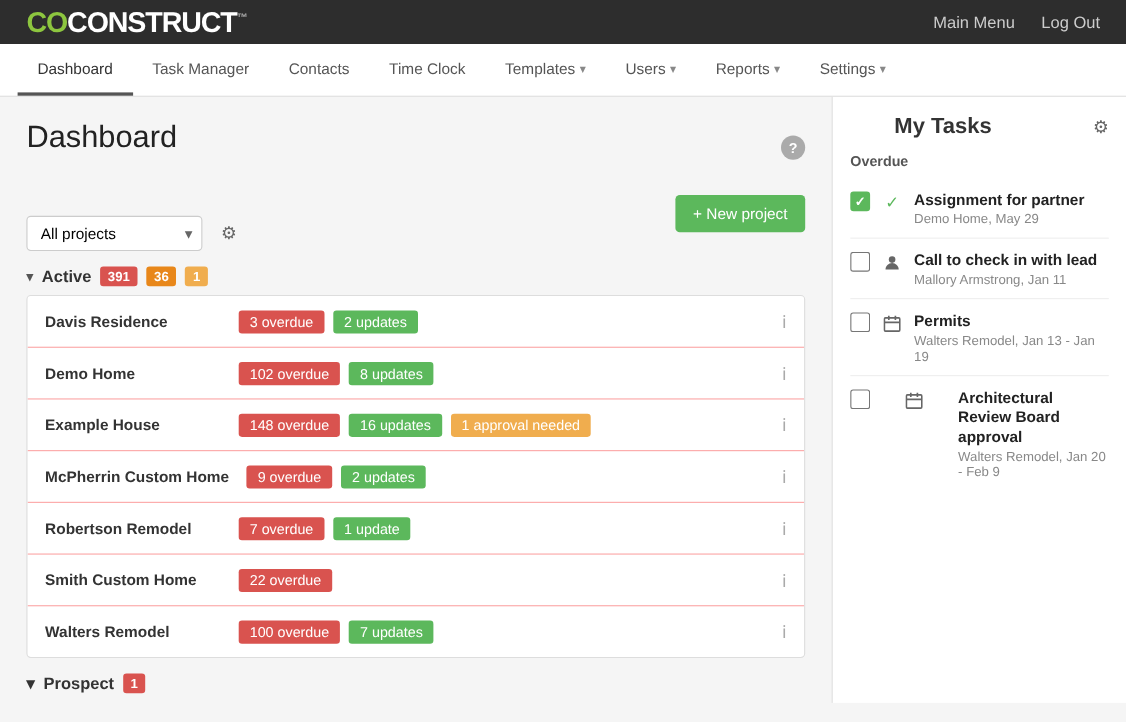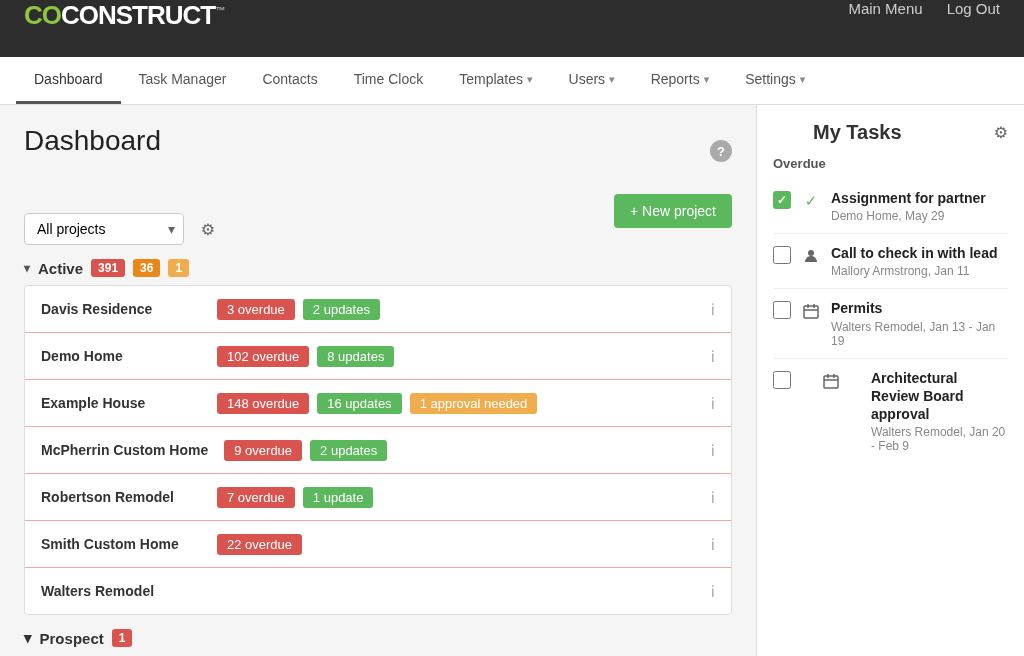--- a/index.html
+++ b/index.html
@@ -2,23 +2,24 @@
 <html><head>
   <meta charset="utf-8">
   <style>
     * { box-sizing: border-box; margin: 0; padding: 0; }
     body { font-family: 'Segoe UI', Arial, sans-serif; font-size: 14px; background: #f5f5f5; color: #333; }
 
     
     .top-nav {
       background: #2d2d2d;
       display: flex;
+      align-items: center;
       justify-content: space-between;
       padding: 0 24px;
-      height: 57px;
+      height: 40px;
     }
     .logo {
       font-size: 26px;
       font-weight: 900;
       letter-spacing: -1px;
       color: #fff;
     }
     .logo span.green { color: #8dc63f; }
     .logo sup { font-size: 10px; color: #aaa; vertical-align: super; }
     .top-nav-right { display: flex; gap: 24px; }
@@ -398,20 +399,24 @@
       <div class="project-row">
         <div class="project-name">Smith Custom Home</div>
         <div class="project-badges">
           <span class="tag tag-red">22 overdue</span>
         </div>
         <span class="info-icon">ℹ</span>
       </div>
 
       <div class="project-row">
         <div class="project-name">Walters Remodel</div>
+        <div class="project-badges">
+          <span class="tag tag-red">100 overdue</span>
+          <span class="tag tag-green">7 updates</span>
+        </div>
         <span class="info-icon">ℹ</span>
       </div>
 
     </div>
 
     <div class="prospect-header">
       <span class="chevron-left">▾</span>
       <span>Prospect</span>
       <span class="badge badge-red">1</span>
     </div>

